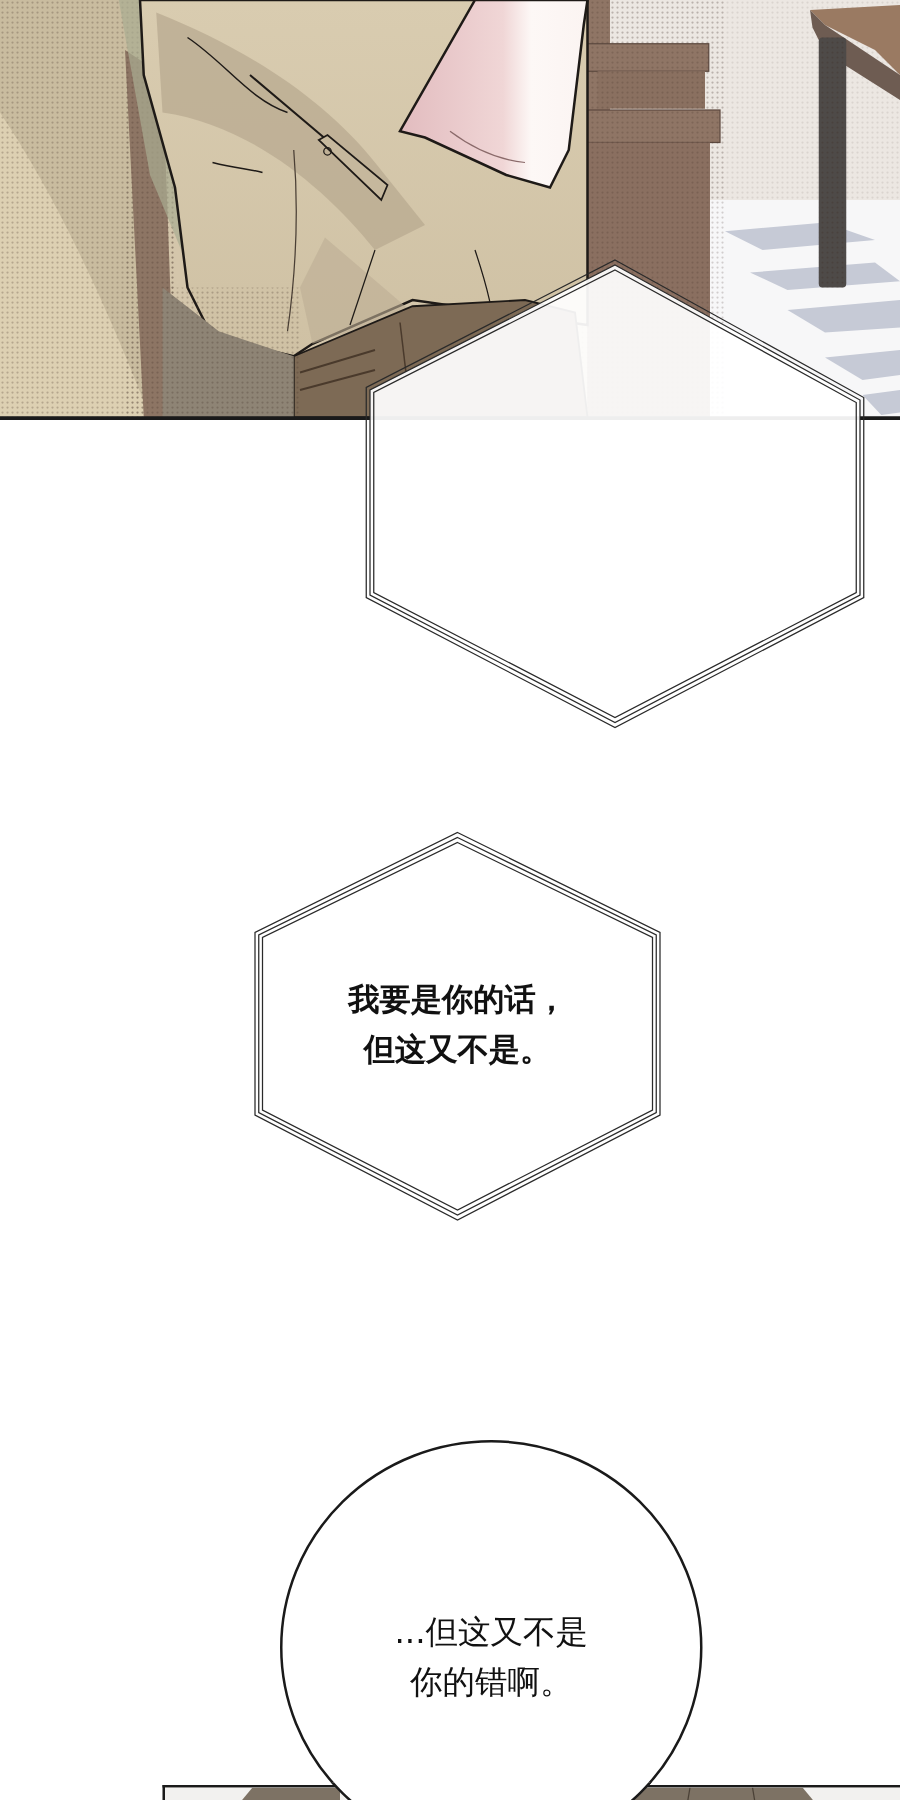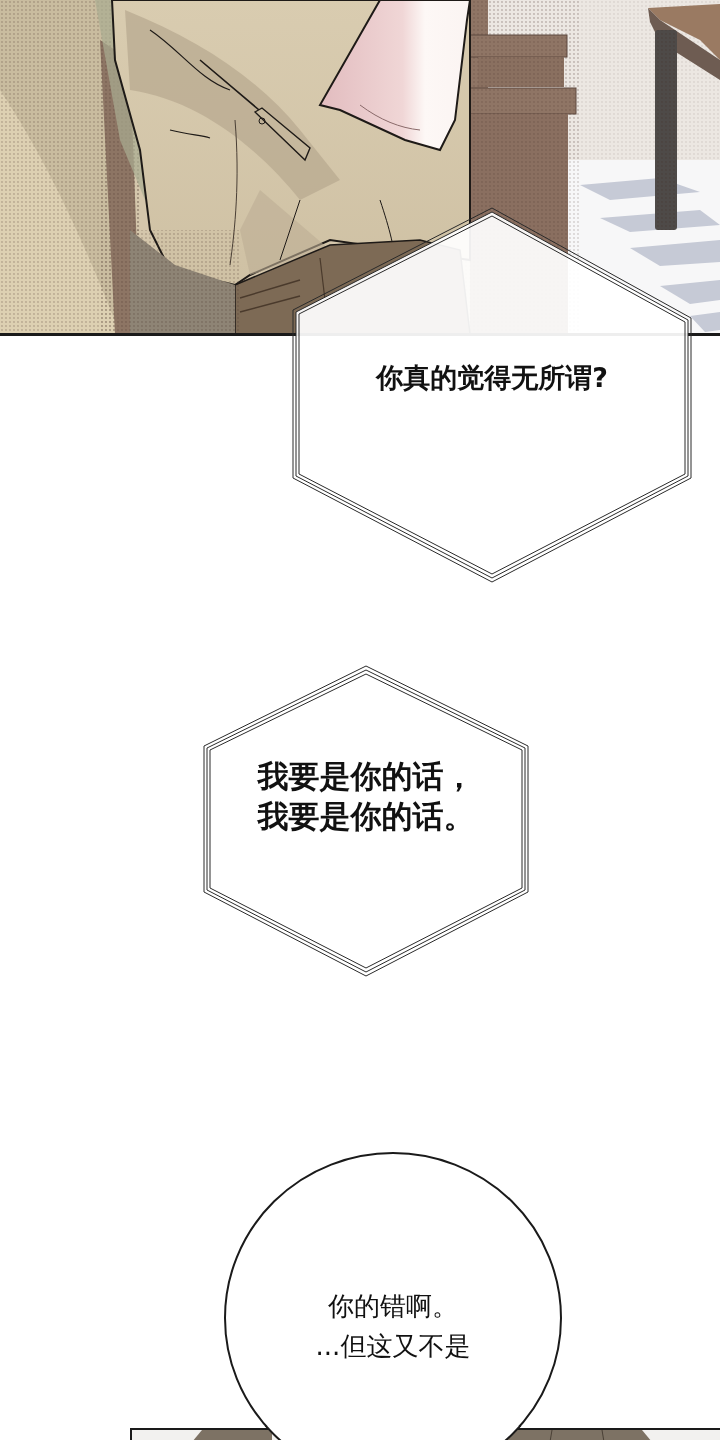--- a/index.html
+++ b/index.html
@@ -144,26 +144,25 @@
   </div>
 
   <svg class="bubble-svg" width="720" height="1440" viewBox="0 0 720 1440">
     <clipPath id="bottomClip">
         <rect x="0" y="1426" width="720" height="14"></rect>
       </clipPath>
     <ellipse cx="393" cy="1318" rx="168" ry="165" fill="#ffffff" stroke="#1a1a1a" stroke-width="2" clip-path="url(#bottomClip)"></ellipse>
   </svg>
 
   <div class="bubble-text" style="left:296px; top:358px; width:392px; font-size:27px;">
-    <span class="line">你真的觉得无所谓?</span>
   </div>
 
-  <div class="bubble-text" style="left:207px; top:756px; width:318px; font-size:31px;">
+  <div class="bubble-text" style="left:207px; top:780px; width:318px; font-size:25px;">
     <span class="line">我要是你的话，</span>
-    <span class="line">我要是你的话。</span>
+    <span class="line">但这又不是。</span>
   </div>
 
   <div class="bubble-text" style="left:225px; top:1286px; width:336px; font-size:26px; font-weight:normal;">
+    <span class="line">...但这又不是</span>
     <span class="line">你的错啊。</span>
-    <span class="line">...但这又不是</span>
   </div>
 
 </div>
 
 </body></html>

